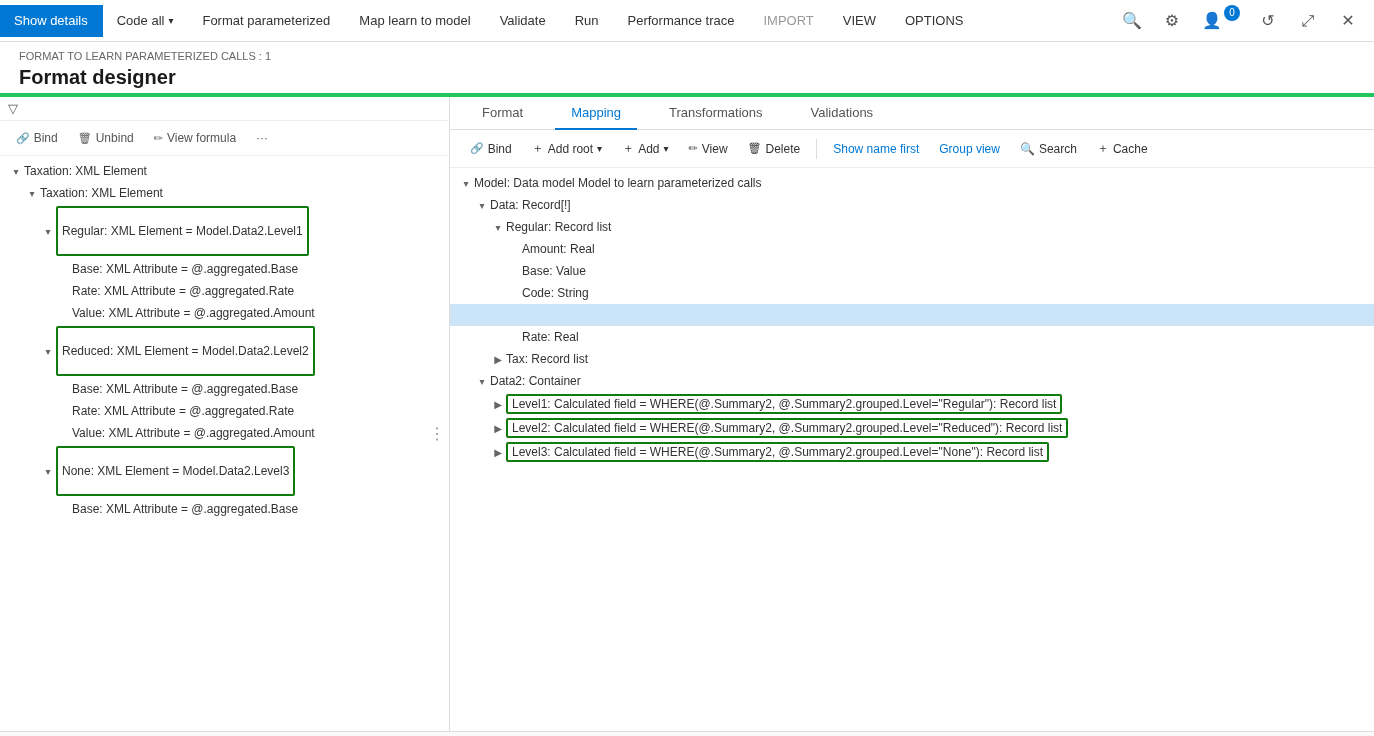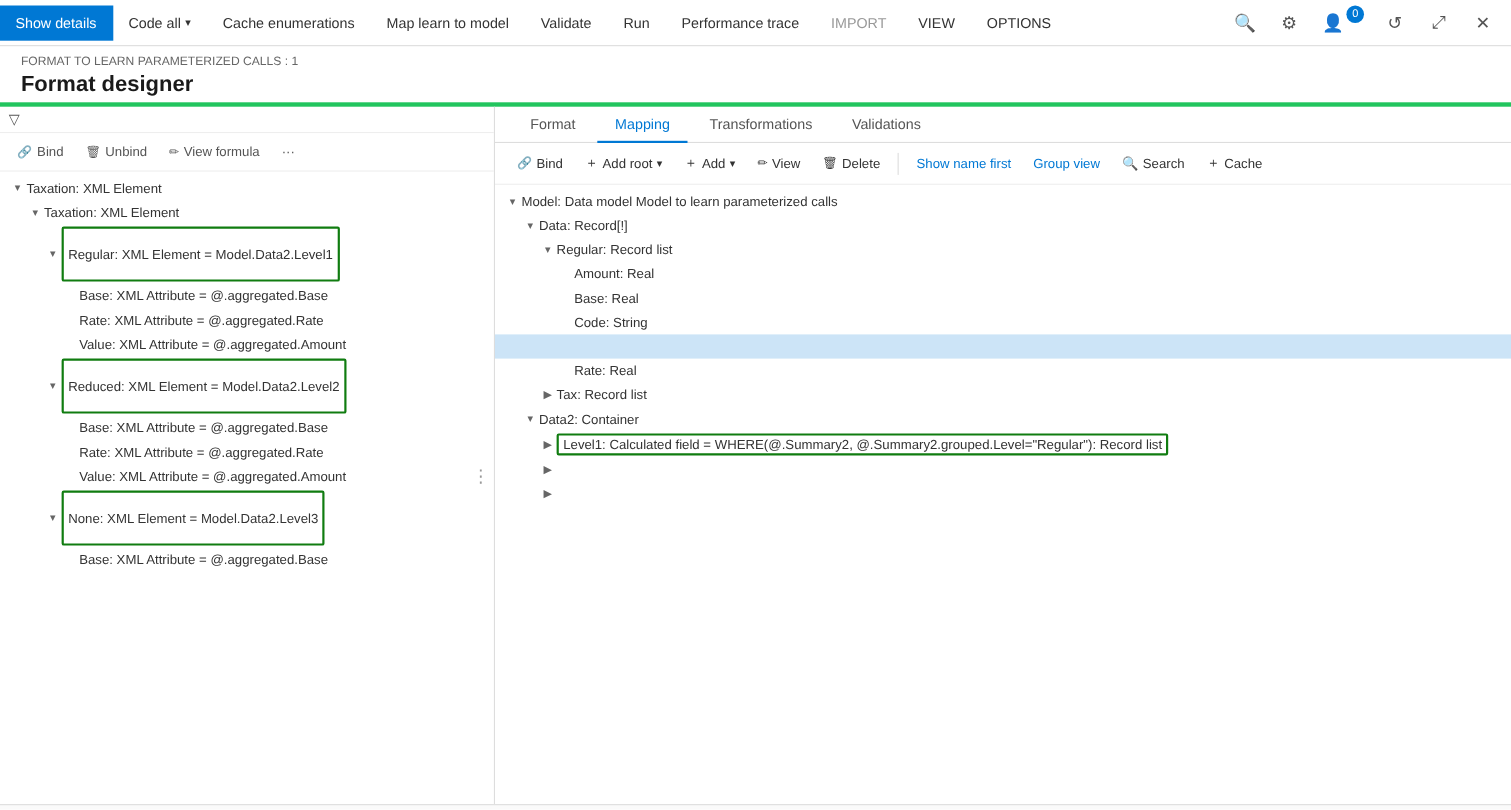--- a/index.html
+++ b/index.html
@@ -115,21 +115,21 @@
       display: flex;
       flex-direction: column;
       overflow: hidden;
     }
 
     .right-tabs {
       display: flex;
       align-items: center;
       border-bottom: 1px solid #ddd;
       padding: 0 16px;
-      gap: 4px;
+      gap: 16px;
     }
     .right-tab {
       padding: 8px 16px;
       cursor: pointer;
       font-size: 13px;
       color: #555;
       border-bottom: 2px solid transparent;
       margin-bottom: -1px;
     }
     .right-tab.active { color: #0078d4; border-bottom: 2px solid #0078d4; font-weight: 500; }
@@ -202,21 +202,21 @@
   </style>
 </head>
 <body>
 
 <div class="topbar">
   <div class="topbar-item active">Show details</div>
   <div class="topbar-item">
     <span>Code all</span>
     <span class="caret">▾</span>
   </div>
-  <div class="topbar-item">Cache enumerations</div>
+  <div class="topbar-item">Format parameterized</div>
   <div class="topbar-item">Map learn to model</div>
   <div class="topbar-item">Validate</div>
   <div class="topbar-item">Run</div>
   <div class="topbar-item">Performance trace</div>
   <div class="topbar-item muted">IMPORT</div>
   <div class="topbar-item">VIEW</div>
   <div class="topbar-item">OPTIONS</div>
 
   <div class="topbar-right">
     <div class="topbar-icon-btn">🔍</div>
@@ -418,21 +418,21 @@
 
       <div class="rtree-item">
         <span class="indent" style="width:52px;"></span>
         <span class="toggle">&nbsp;&nbsp;</span>
         <span>Amount: Real</span>
       </div>
 
       <div class="rtree-item">
         <span class="indent" style="width:52px;"></span>
         <span class="toggle">&nbsp;&nbsp;</span>
-        <span>Base: Real</span>
+        <span>Base: Value</span>
       </div>
 
       <div class="rtree-item">
         <span class="indent" style="width:52px;"></span>
         <span class="toggle">&nbsp;&nbsp;</span>
         <span>Code: String</span>
       </div>
 
       <div class="rtree-item highlighted">
         <span class="indent" style="width:52px;"></span>
@@ -459,25 +459,27 @@
 
       <div class="rtree-item">
         <span class="indent" style="width:36px;"></span>
         <span class="toggle">▶</span>
         <span class="rtree-item-box">Level1: Calculated field = WHERE(@.Summary2, @.Summary2.grouped.Level="Regular"): Record list</span>
       </div>
 
       <div class="rtree-item">
         <span class="indent" style="width:36px;"></span>
         <span class="toggle">▶</span>
+        <span class="rtree-item-box">Level2: Calculated field = WHERE(@.Summary2, @.Summary2.grouped.Level="Reduced"): Record list</span>
       </div>
 
       <div class="rtree-item">
         <span class="indent" style="width:36px;"></span>
         <span class="toggle">▶</span>
+        <span class="rtree-item-box">Level3: Calculated field = WHERE(@.Summary2, @.Summary2.grouped.Level="None"): Record list</span>
       </div>
     </div>
   </div>
 </div>
 
 <div class="bottom-bar">
   
   
   
 </div>

